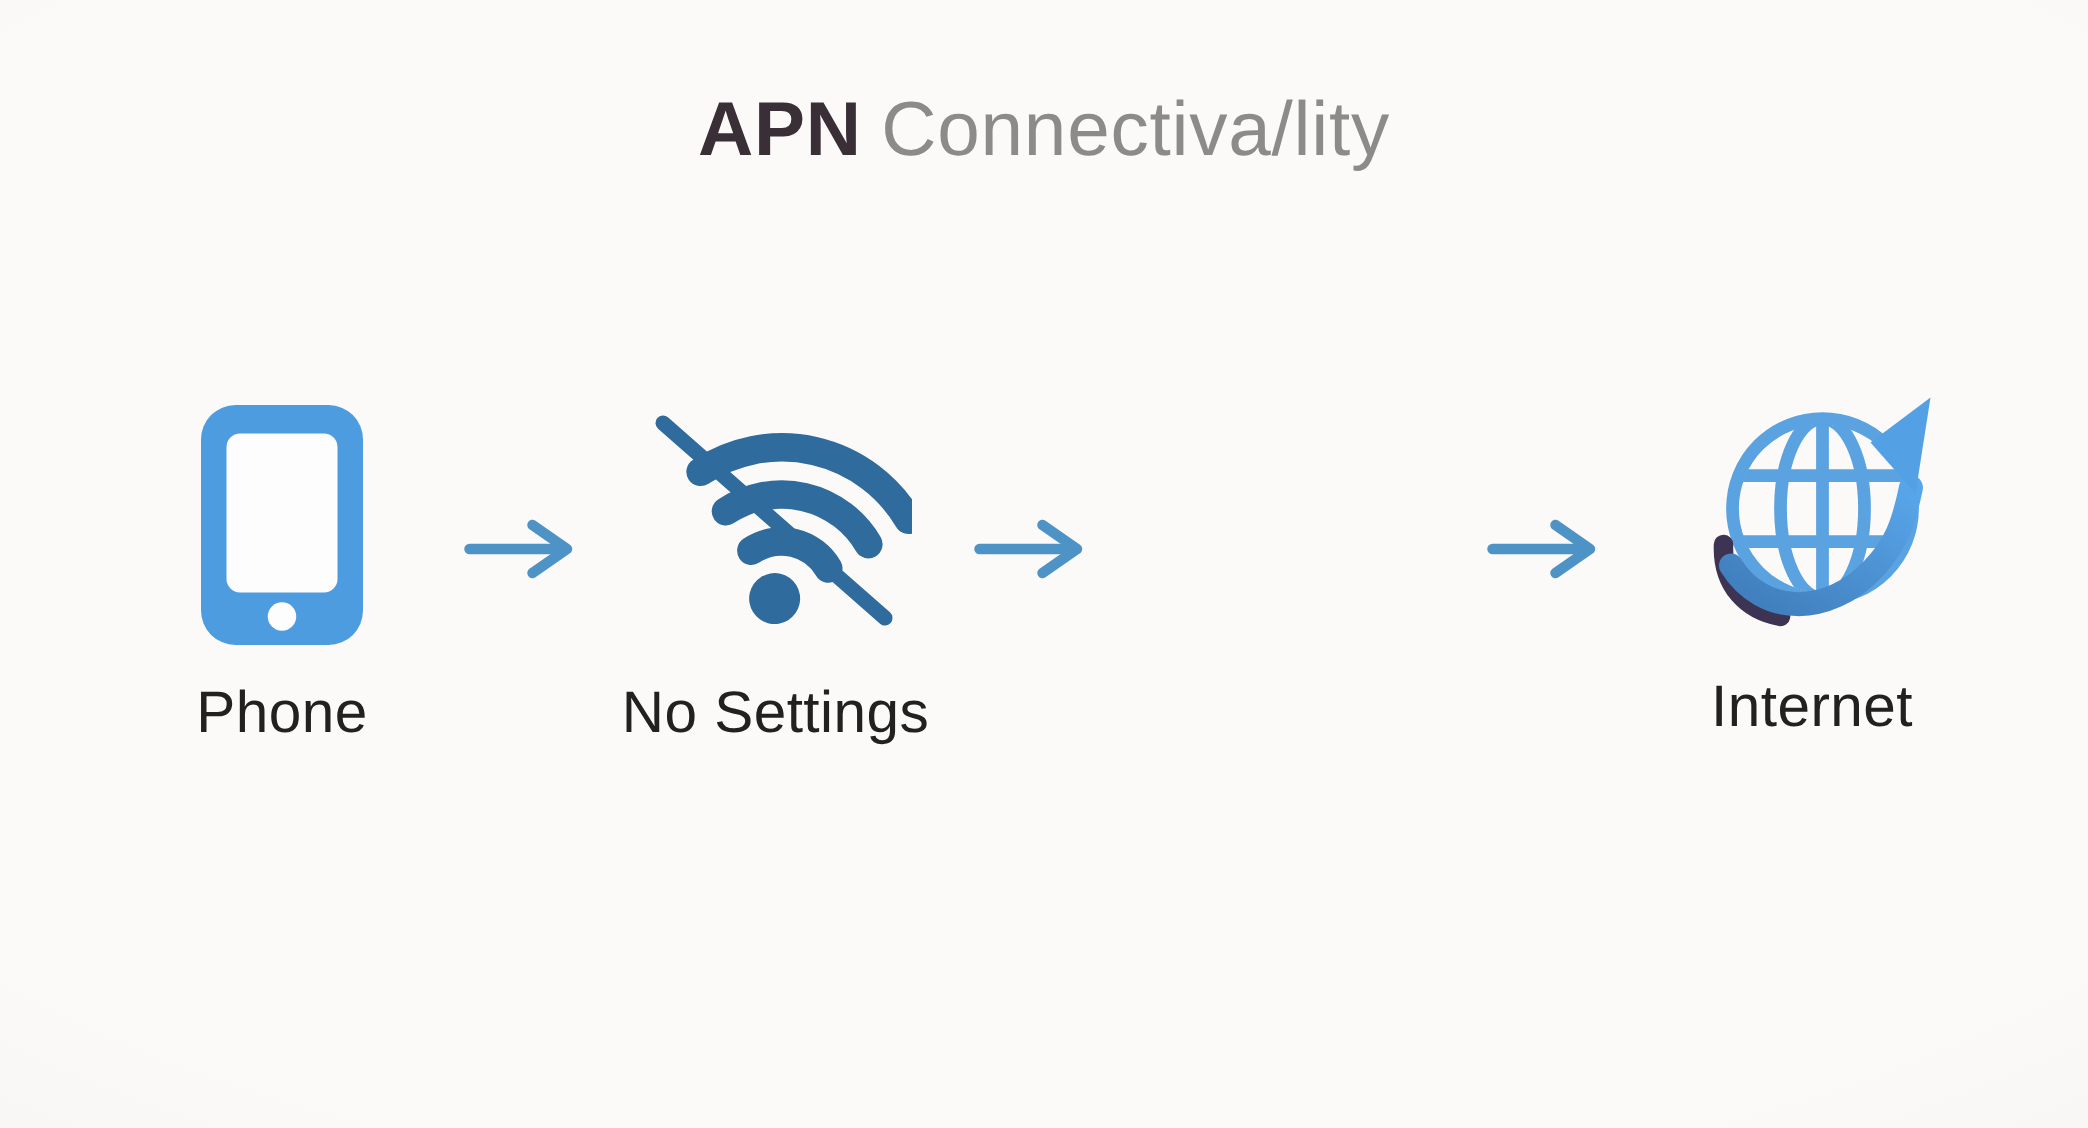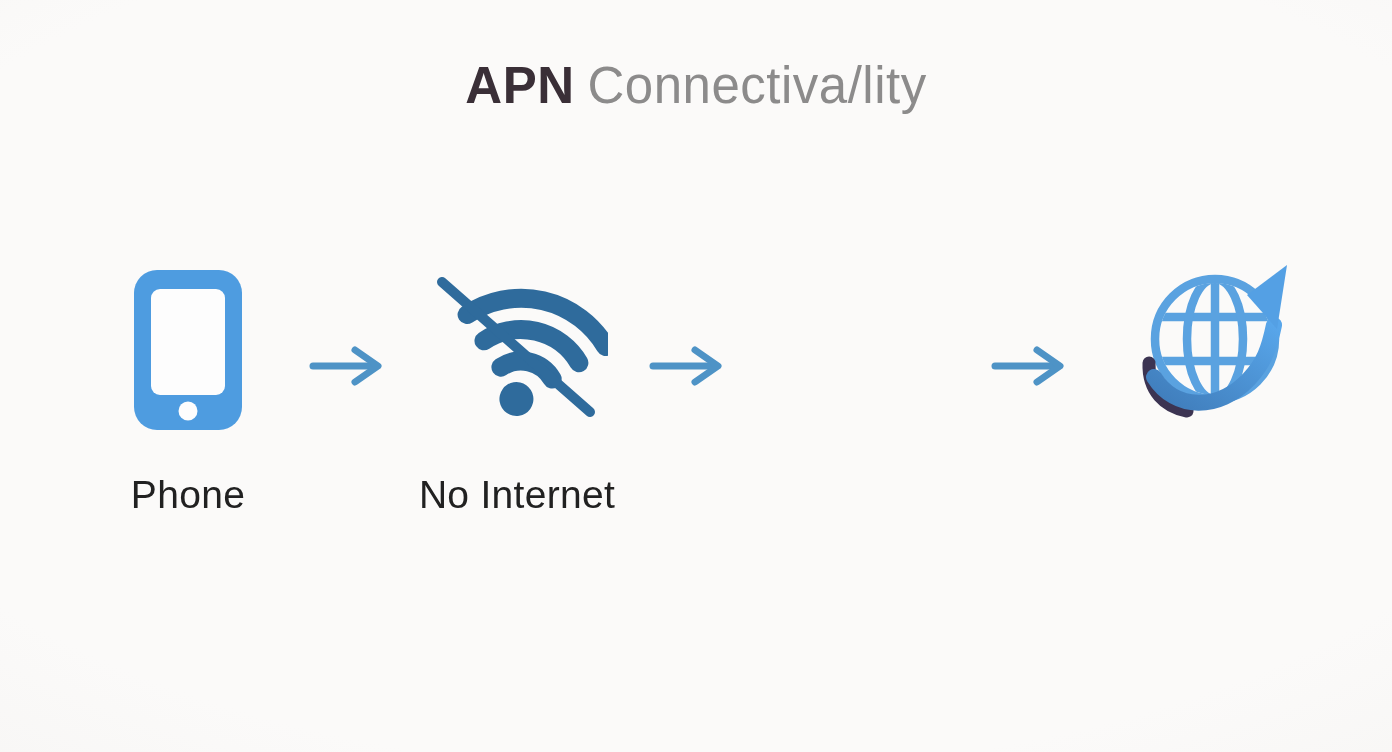--- a/index.html
+++ b/index.html
@@ -37,21 +37,21 @@
     width: 240px;
     text-align: center;
   }
   .icon-wrap {
     height: 196px;
     display: flex;
     align-items: center;
     justify-content: center;
   }
   .step-label {
-    margin-top: 25px;
+    margin-top: 6px;
     font-size: 39px;
     line-height: 44px;
     color: #212121;
     font-weight: 500;
     letter-spacing: 0.3px;
     white-space: nowrap;
   }
   .step-1 { left: 68px;   top: 252px; }
   .step-2 { left: 397px;  top: 252px; }
   .step-3 { left: 752px;  top: 252px; }
@@ -92,21 +92,21 @@
       <svg width="182" height="158" viewBox="0 0 182 158">
         <g transform="rotate(13 95 126)" fill="none" stroke="#2f6b9c" stroke-width="19" stroke-linecap="round">
           <path d="M 23.9 57.8 A 98 98 0 0 1 166.1 57.8"></path>
           <path d="M 46.3 79.6 A 67 67 0 0 1 143.7 79.6"></path>
           <path d="M 68.7 101.4 A 36 36 0 0 1 121.3 101.4"></path>
         </g>
         <circle cx="91" cy="129" r="17" fill="#2f6b9c" transform="rotate(13 95 126)"></circle>
         <line x1="16" y1="11" x2="164" y2="141" stroke="#2f6b9c" stroke-width="10" stroke-linecap="round"></line>
       </svg>
     </div>
-    <div class="step-label">No Internet</div>
+    <div class="step-label">No Settings</div>
   </div>
 
   <svg class="arrow arrow-2" width="84" height="44" viewBox="0 0 84 44">
     <g stroke="#4e93c6" stroke-width="7" fill="none" stroke-linecap="round" stroke-linejoin="round">
       <line x1="5" y1="22" x2="62" y2="22"></line>
       <polyline points="47,6 70,22 47,38"></polyline>
     </g>
   </svg>
 
 
@@ -136,15 +136,16 @@
             <line x1="30" y1="108" x2="154" y2="108"></line>
             <line x1="92" y1="24" x2="92" y2="148"></line>
             <ellipse cx="92" cy="86" rx="28" ry="60"></ellipse>
           </g>
         </g>
         <path d="M 26 110 C 25 138 42 154 64 158" fill="none" stroke="#3c3452" stroke-width="13" stroke-linecap="round"></path>
         <path d="M 31 124 C 52 158 96 158 126 126 C 141 110 146 96 151 72" fill="none" stroke="url(#swooshGrad)" stroke-width="16" stroke-linecap="round"></path>
         <polygon points="164,12 124,42 154,76" fill="#54a0e4"></polygon>
       </svg>
     </div>
+    <div class="step-label">Internet</div>
   </div>
 
 </div>
 
 </body></html>

